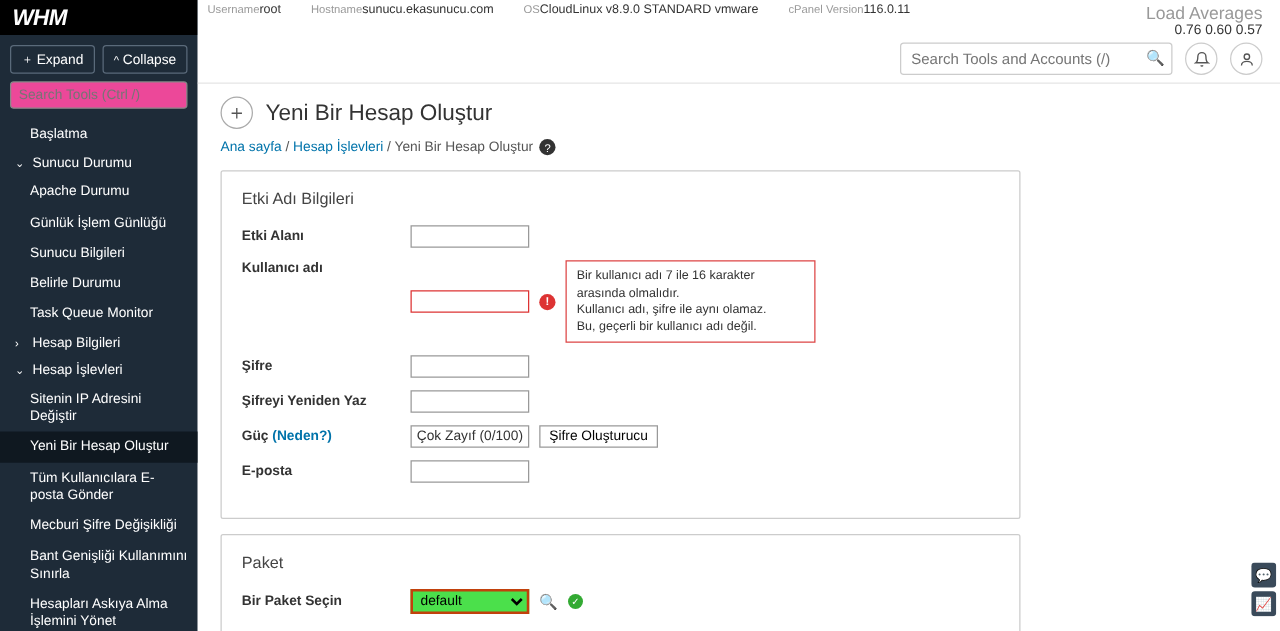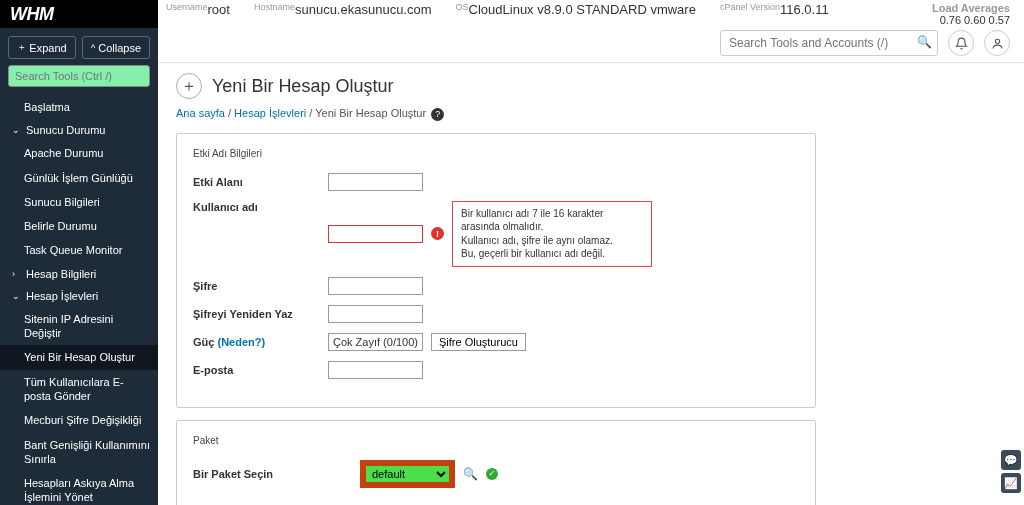--- a/index.html
+++ b/index.html
@@ -4,61 +4,61 @@
 <style>
 * { box-sizing: border-box; margin: 0; padding: 0; }
 body { font-family: -apple-system, BlinkMacSystemFont, "Segoe UI", Arial, sans-serif; font-size: 12px; color: #333; background: #fff; overflow: hidden; }
 .app { display: flex; height: 505px; width: 1024px; }
 .sidebar { width: 158px; background: #1e2b38; color: #fff; display: flex; flex-direction: column; font-size: 11px; overflow: hidden; flex-shrink:0;}
 .logo { background: #000000; color: #fff; font-weight: bold; font-style: italic; font-size: 18px; padding: 4px 10px; letter-spacing: -0.5px; height:28px; display:flex; align-items:center;}
 .btn-row { display: flex; gap: 6px; padding: 8px 8px 6px 8px; }
 .btn-row button { flex: 1; background: transparent; border: 1px solid #5a6a7a; color: #fff; font-size: 11px; padding: 4px 2px; border-radius: 3px; cursor: pointer; display:flex; align-items:center; justify-content:center; gap:3px;}
 .btn-row button span.sym{font-size:9px;}
 .side-search { margin: 0 8px 8px 8px; }
-.side-search input { width: 100%; padding: 4px 6px; font-size: 11px; border: 1px solid #888; border-radius: 3px; background:#86efac; color:#333;}
+.side-search input { width: 100%; padding: 4px 6px; font-size: 11px; border: 1px solid #888; border-radius: 3px; background:#ec4899; color:#333;}
 .navlist { flex: 1; overflow-y: auto; overflow-x:hidden;}
 .nav-item { padding: 5px 8px 5px 24px; cursor: pointer; white-space: normal; line-height:1.3;}
 .nav-group { padding: 5px 8px 5px 8px; cursor: pointer; display:flex; align-items:center; gap:4px;}
 .nav-group::before{content:"";}
 .nav-group .caret{font-size:9px; width:10px; display:inline-block;}
 .nav-active { background: #0f1820; color:#fff;}
 .main { flex: 1; display: flex; flex-direction: column; overflow: hidden; }
 .topbar { display: flex; align-items: flex-start; padding: 2px 14px 0 8px; font-size: 10px; color: #777; }
 .topbar .meta { display:flex; gap:24px;}
 .topbar .meta div{display:flex; flex-direction:row;}
 .topbar .meta .lbl{font-size:9px; color:#999;}
-.topbar .meta .val{font-size:13px; color:#333;text-align:right;}
+.topbar .meta .val{font-size:10px; color:#333;text-align:right;}
 .topbar .spacer { flex: 1; }
 .topbar .load{ text-align:right;}
-.topbar .load .lbl{font-size:11px; color:#999;font-weight:bold;}
+.topbar .load .lbl{font-size:14px; color:#999;}
 .topbar .load .val{font-size:11px; color:#333;}
 .searchrow { display:flex; align-items:center; gap:10px; padding:4px 14px 6px 8px; justify-content:flex-end; border-bottom:1px solid #e5e5e5;}
 .mainsearch{ position:relative;}
 .mainsearch input{ width:218px; padding:5px 24px 5px 8px; font-size:12px; border:1px solid #ccc; border-radius:3px;}
 .mainsearch .mag{position:absolute; right:6px; top:5px; color:#666; font-size:12px;}
 .iconbtn{ width:26px;height:26px;border:1px solid #ccc;border-radius:50%;display:flex;align-items:center;justify-content:center;cursor:pointer;background:#fff;color:#555;font-size:12px;}
 .content{ flex:1; overflow-y:auto; padding:10px 18px 18px 18px;}
 .page-title{ display:flex; align-items:center; gap:10px; margin-bottom:8px;}
 .page-title .circle{width:26px;height:26px;border:1px solid #aaa;border-radius:50%;display:flex;align-items:center;justify-content:center;font-size:16px;color:#555;position:relative;}
 .page-title h1{font-size:18px; font-weight:400; color:#333;}
 .crumbs{font-size:11px; color:#555; margin-bottom:12px;}
 .crumbs a{color:#0073aa; text-decoration:none;}
 .crumbs .help{display:inline-flex;width:13px;height:13px;background:#333;color:#fff;border-radius:50%;align-items:center;justify-content:center;font-size:9px;margin-left:2px;}
 .panel{border:1px solid #ccc; border-radius:2px; padding:14px 16px 18px 16px; margin-bottom:12px;}
-.panel h2{font-size:10px; font-weight:400; color:#444; margin-bottom:14px;}
+.panel h2{font-size:13px; font-weight:400; color:#444; margin-bottom:14px;}
 .field{display:flex; align-items:center; margin-bottom:10px;}
 .field label{width:135px; font-size:11px; color:#333; font-weight:bold;}
 .field .fval{display:flex; align-items:center; gap:8px;}
 .tinput{width:95px; padding:2px 4px; font-size:11px; border:1px solid #999;}
 .tinput.err{border:1px solid #d33;}
 .errbox{border:1px solid #d44; background:#fff; font-size:10px; color:#333; padding:5px 8px; max-width:200px; line-height:1.35;}
 .strength{width:95px; padding:2px 4px; font-size:11px; border:1px solid #999; text-align:center; background:#fff;}
 .genbtn{border:1px solid #999; padding:2px 7px; font-size:11px; background:#fff; cursor:pointer;}
 .why{color:#0073aa; text-decoration:none;}
-.select{width:95px; font-size:11px; padding:1px 2px; border:6px solid #c2410c; background:#4be04b;margin-left:32px;}
+.select{width:95px; font-size:11px; padding:1px 2px; border:2px solid #c2410c; background:#4be04b;}
 .mag2{color:#0073aa; cursor:pointer; font-size:12px;}
 .check{width:12px;height:12px;border-radius:50%;background:#3a3;display:inline-flex;align-items:center;justify-content:center;color:#fff;font-size:8px;}
 .chk{cursor:pointer;}
 .erricon{width:13px;height:13px;border-radius:50%;background:#d33;color:#fff;display:inline-flex;align-items:center;justify-content:center;font-size:9px;font-weight:bold;}
 .floatbtns{position:fixed; right:3px; bottom:12px; display:flex; flex-direction:column; gap:3px;}
 .floatbtns div{width:20px;height:20px;background:#3a4a5a;color:#fff;border-radius:3px;display:flex;align-items:center;justify-content:center;font-size:11px;cursor:pointer;}
 </style>
 </head>
 <body>
 

